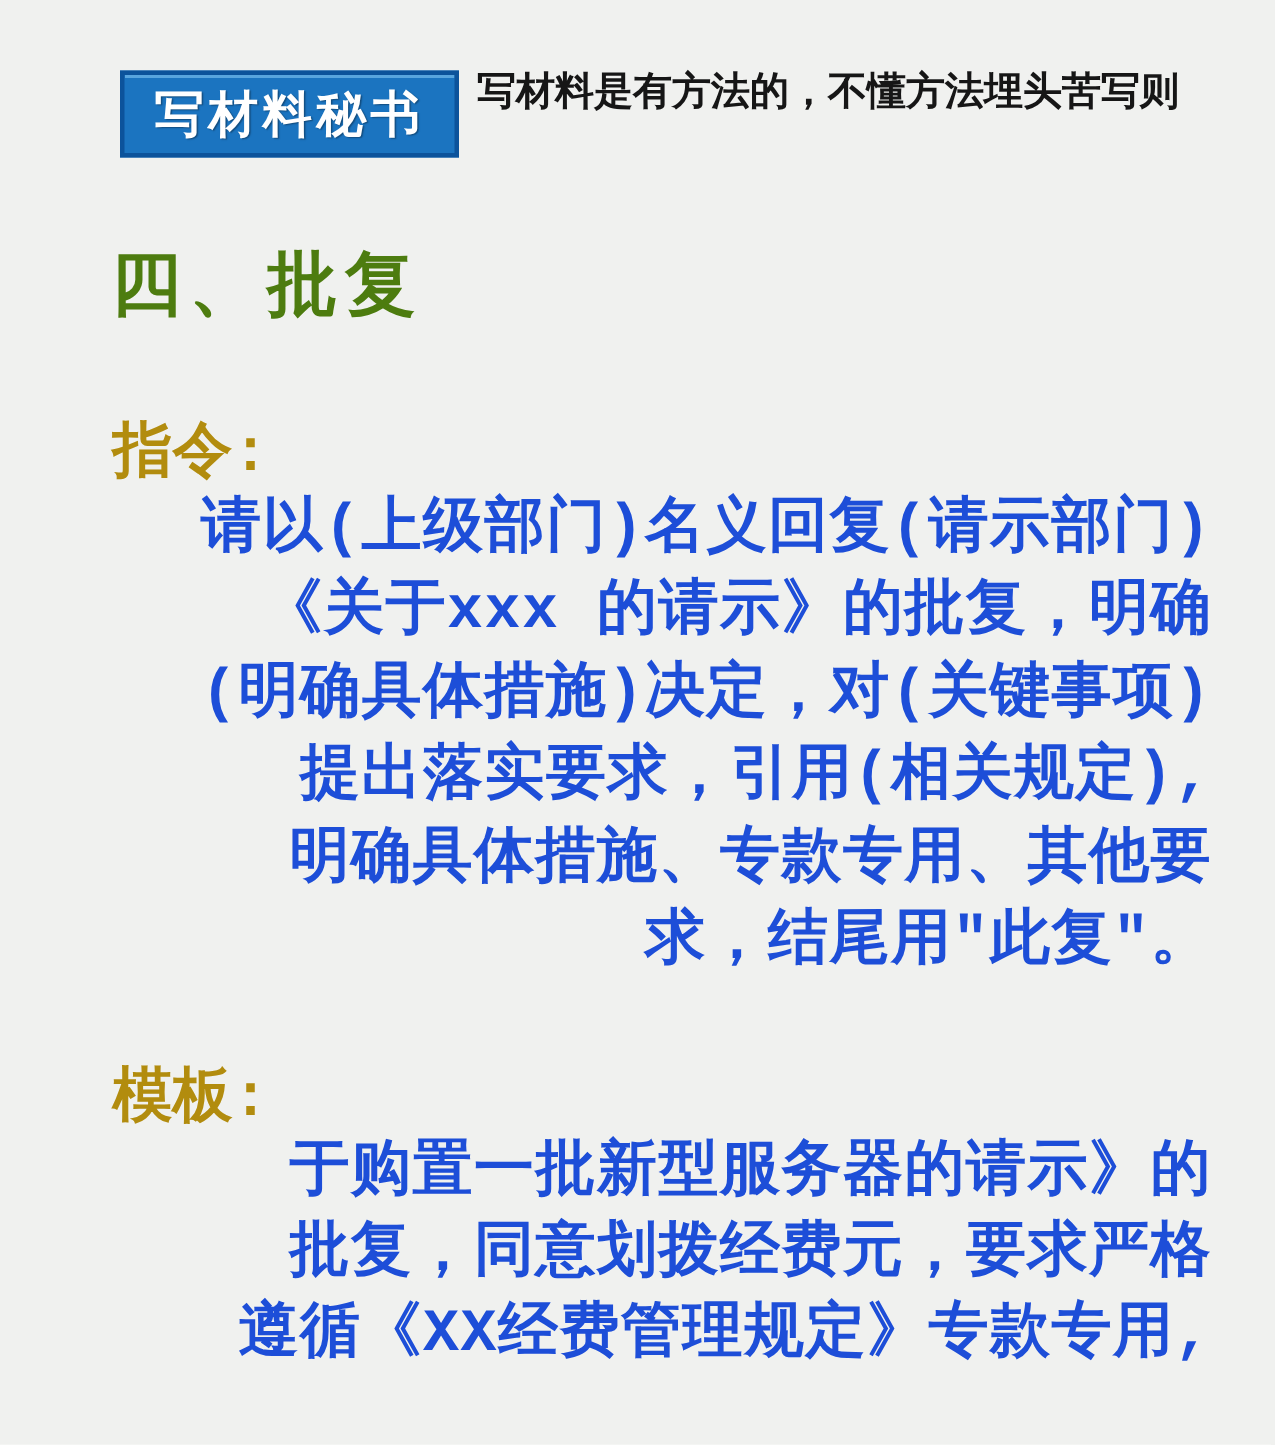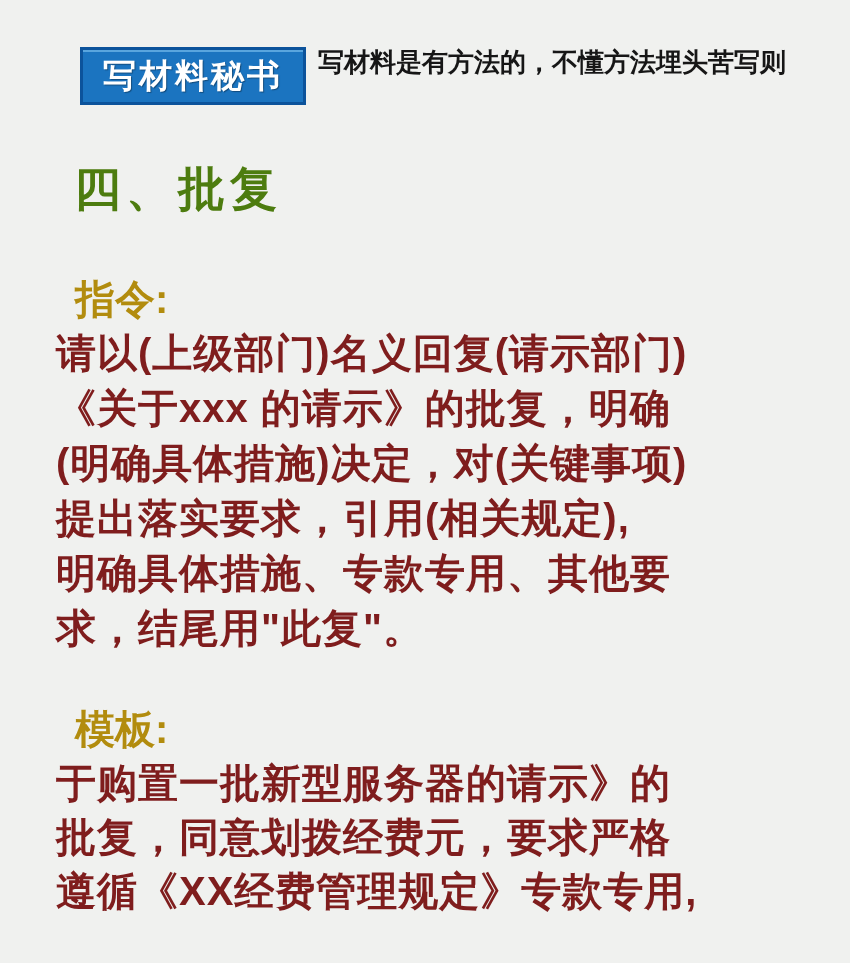--- a/index.html
+++ b/index.html
@@ -22,38 +22,39 @@
   .badge-label{
     color:#ffffff;font-weight:bold;font-size:33px;
     letter-spacing:3px;white-space:nowrap;
     text-shadow:1px 1px 1px rgba(0,0,0,.35);
   }
   .tagline{
     position:absolute;left:318px;top:48px;width:460px;
     color:#161616;font-weight:bold;
     font-size:26px;line-height:29px;
     white-space:nowrap;
+    font-family:Liberation Mono, monospace;
   }
   .section-title{
     position:absolute;left:74px;top:158px;
     color:#4d7c0f;font-weight:bold;
     font-size:47px;letter-spacing:5px;
     white-space:nowrap;
   }
-  .calli{font-family:Liberation Sans, sans-serif;}
+  .calli{font-family:Liberation Mono, monospace;text-align:right;}
   .label-gold{
     position:absolute;left:75px;
     color:#b28c0e;font-weight:bold;
     font-size:40px;white-space:nowrap;
   }
   .label-instruction{top:272px;}
   .label-template{top:702px;}
   .body-text{
-    position:absolute;left:56px;width:720px;
-    color:#7f1d1d;font-weight:bold;
+    position:absolute;left:88px;width:720px;
+    color:#1d4ed8;font-weight:bold;
     font-size:40px;line-height:55px;
     letter-spacing:1px;
   }
   .body-instruction{top:326px;}
   .body-template{top:756px;line-height:54px;}
   .body-text .line{white-space:nowrap;}
 </style>
 </head>
 <body>
 

